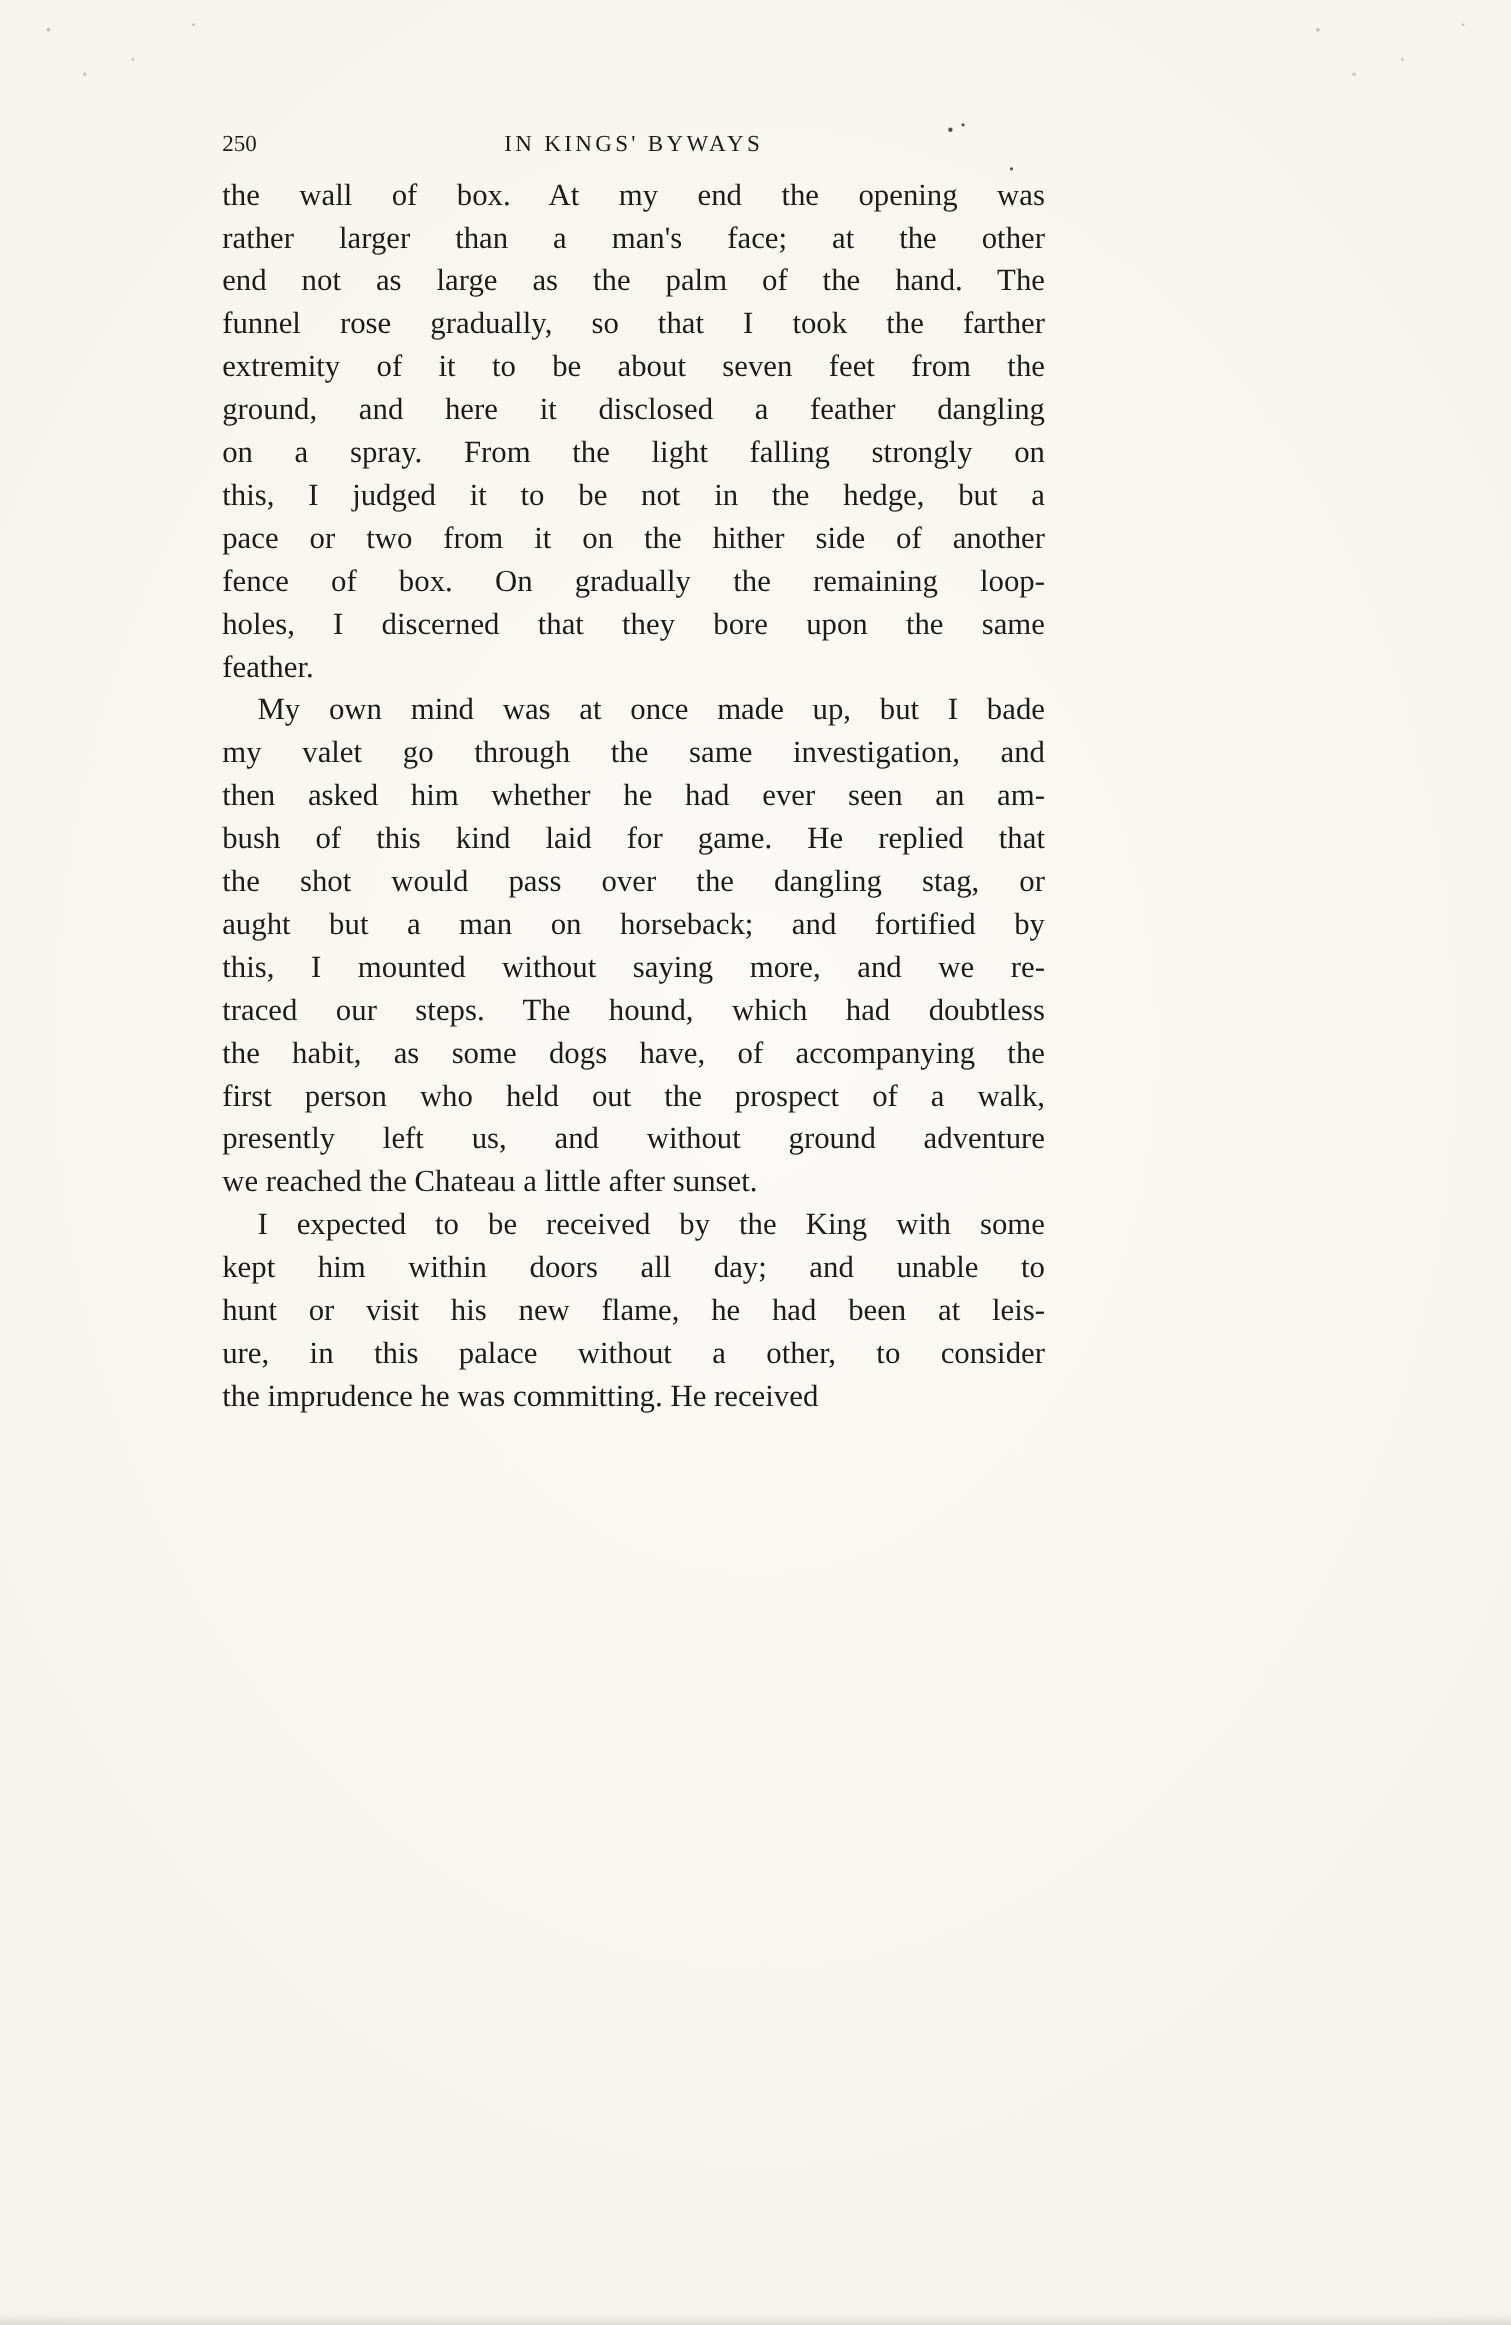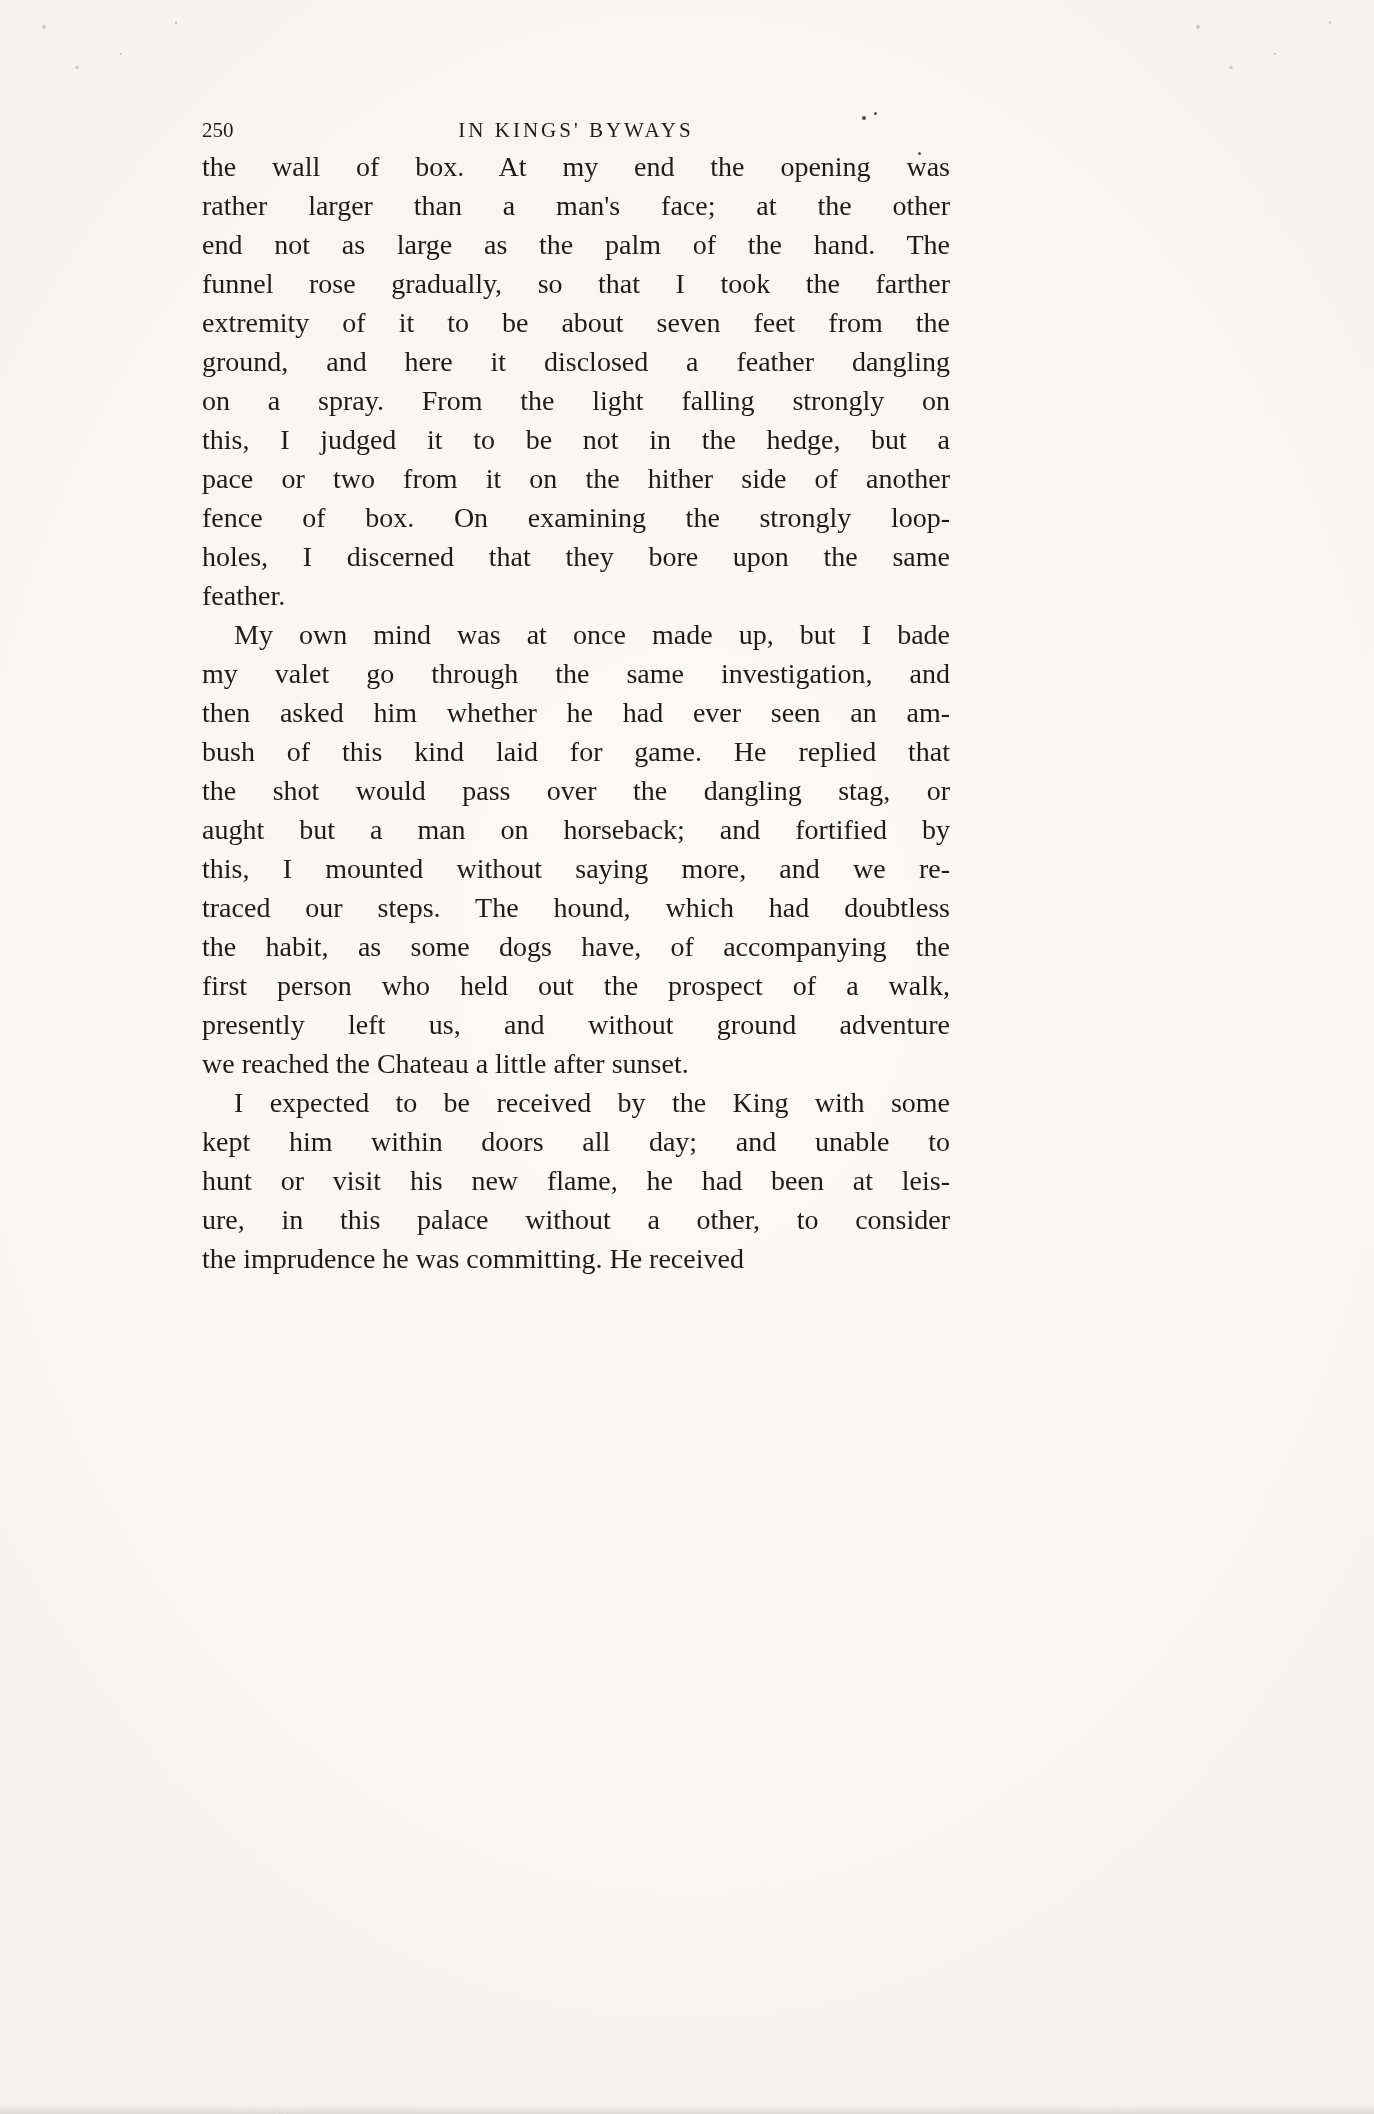--- a/index.html
+++ b/index.html
@@ -69,21 +69,21 @@
     background: #55514b;
     border-radius: 50%;
   }
   .speck-a { left: 862px; top: 116px; width: 4px; height: 4px; }
   .speck-b { left: 874px; top: 112px; width: 3px; height: 3px; }
   .speck-c { left: 918px; top: 152px; width: 3px; height: 3px; }
 
   .body-text {
     position: absolute;
     left: 202px;
-    top: 147px;
+    top: 158px;
     width: 748px;
     font-size: 28px;
     line-height: 39px;
   }
   .paragraph { margin: 0; }
   .line {
     text-align: justify;
     text-align-last: justify;
     white-space: normal;
   }
@@ -114,21 +114,21 @@
     <div class="paragraph">
       <div class="line">the wall of box.  At my end the opening was</div>
       <div class="line">rather larger than a man's face; at the other</div>
       <div class="line">end not as large as the palm of the hand.  The</div>
       <div class="line">funnel rose gradually, so that I took the farther</div>
       <div class="line">extremity of it to be about seven feet from the</div>
       <div class="line">ground, and here it disclosed a feather dangling</div>
       <div class="line">on a spray.  From the light falling strongly on</div>
       <div class="line">this, I judged it to be not in the hedge, but a</div>
       <div class="line">pace or two from it on the hither side of another</div>
-      <div class="line">fence of box.  On examining the strongly loop-</div>
+      <div class="line">fence of box.  On gradually the remaining loop-</div>
       <div class="line">holes, I discerned that they bore upon the same</div>
       <div class="line last">feather.</div>
     </div>
     <div class="paragraph indented">
       <div class="line">My own mind was at once made up, but I bade</div>
       <div class="line">my valet go through the same investigation, and</div>
       <div class="line">then asked him whether he had ever seen an am-</div>
       <div class="line">bush of this kind laid for game.  He replied that</div>
       <div class="line">the shot would pass over the dangling stag, or</div>
       <div class="line">aught but a man on horseback; and fortified by</div>

